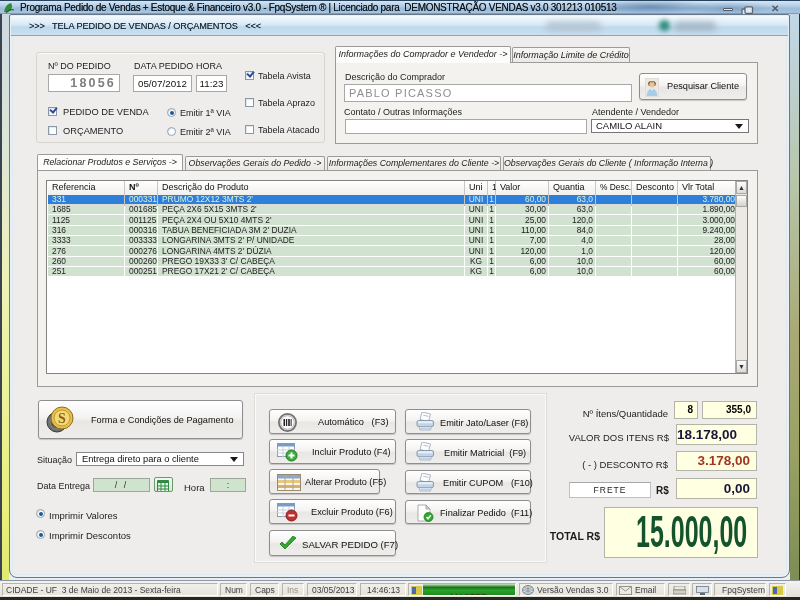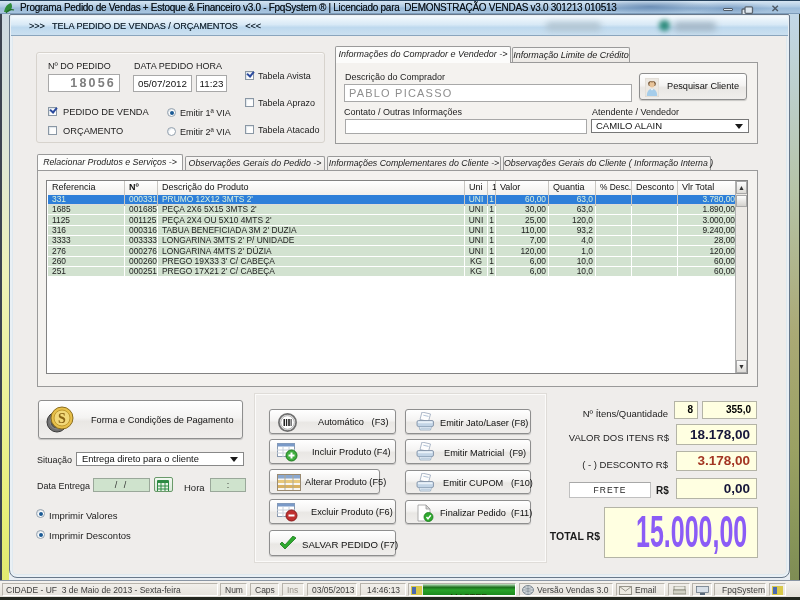--- a/index.html
+++ b/index.html
@@ -193,21 +193,21 @@
         <div class="gc num" style="left:585px; width:45px; height:10px; line-height:10px;"></div>
         <div class="gc num" style="left:631px; width:59px; height:10px; line-height:10px;">3.000,00</div>
       </div>
       <div class="grow" style="top:45px; left:0; width:690px; height:9px;">
         <div class="gc " style="left:1px; width:76px; height:9px; line-height:9px;padding-left:4px;">316</div>
         <div class="gc " style="left:78px; width:32px; height:9px; line-height:9px;padding-left:4px;">000316</div>
         <div class="gc " style="left:111px; width:306px; height:9px; line-height:9px;padding-left:4px;">TABUA BENEFICIADA 3M 2' DUZIA</div>
         <div class="gc " style="left:418px; width:22px; height:9px; line-height:9px;text-align:center;">UNI</div>
         <div class="gc " style="left:441px; width:7px; height:9px; line-height:9px;text-align:center;">1</div>
         <div class="gc num" style="left:449px; width:52px; height:9px; line-height:9px;">110,00</div>
-        <div class="gc num" style="left:502px; width:46px; height:9px; line-height:9px;">93,2</div>
+        <div class="gc num" style="left:502px; width:46px; height:9px; line-height:9px;">84,0</div>
         <div class="gc num" style="left:549px; width:35px; height:9px; line-height:9px;"></div>
         <div class="gc num" style="left:585px; width:45px; height:9px; line-height:9px;"></div>
         <div class="gc num" style="left:631px; width:59px; height:9px; line-height:9px;">9.240,00</div>
       </div>
       <div class="grow" style="top:55px; left:0; width:690px; height:9px;">
         <div class="gc " style="left:1px; width:76px; height:9px; line-height:9px;padding-left:4px;">3333</div>
         <div class="gc " style="left:78px; width:32px; height:9px; line-height:9px;padding-left:4px;">003333</div>
         <div class="gc " style="left:111px; width:306px; height:9px; line-height:9px;padding-left:4px;">LONGARINA 3MTS 2' P/ UNIDADE</div>
         <div class="gc " style="left:418px; width:22px; height:9px; line-height:9px;text-align:center;">UNI</div>
         <div class="gc " style="left:441px; width:7px; height:9px; line-height:9px;text-align:center;">1</div>
@@ -403,28 +403,28 @@
       <circle cx="11.5" cy="13" r="4.5" fill="#2eaa2e" stroke="#1d7a1d" stroke-width="0.8"></circle>
       <path d="M9.5 13 L11 14.8 L13.8 11.2" fill="none" stroke="#fff" stroke-width="1.4"></path>
     </svg>
     <div class="t" style="left:34px; top:7px;">Finalizar Pedido&nbsp;&nbsp;(F11)</div>
   </div>
 
   <div class="lbl" style="left:560px; top:408px; width:108px; text-align:right; font-size:9.5px;">Nº Ítens/Quantidade</div>
   <div class="yf" style="left:674px; top:401px; width:24px; height:18px; text-align:right; padding-right:4px; font-size:10px; line-height:16px; color:#000;">8</div>
   <div class="yf" style="left:702px; top:401px; width:55px; height:18px; text-align:right; padding-right:5px; font-size:10px; line-height:16px; color:#000;">355,0</div>
   <div class="lbl" style="left:560px; top:432px; width:109px; text-align:right; font-size:9.5px;">VALOR DOS ITENS R$</div>
-  <div class="yf" style="left:676px; top:424px; width:81px; height:21px; text-align:right; padding-right:6px; font-size:13.5px; line-height:19px; color:#16163a;">18.178,00</div>
+  <div class="yf" style="left:676px; top:424px; width:81px; height:21px; padding-right:6px; font-size:13.5px; line-height:19px; color:#16163a;">18.178,00</div>
   <div class="lbl" style="left:560px; top:459px; width:108px; text-align:right; font-size:9.5px;">( - ) DESCONTO R$</div>
   <div class="yf" style="left:676px; top:451px; width:81px; height:20px; text-align:right; padding-right:6px; font-size:13.5px; line-height:18px; color:#a33522;">3.178,00</div>
   <div class="abs" style="left:569px; top:482px; width:82px; height:16px; background:#fff; border:1px solid #c0c0c0; border-top-color:#a8a8a8; text-align:center; font-size:8.5px; line-height:14px; color:#222; letter-spacing:1px;">FRETE</div>
   <div class="lbl" style="left:656px; top:485px; width:16px; font-size:10px; font-weight:bold;">R$</div>
   <div class="yf" style="left:676px; top:478px; width:81px; height:21px; text-align:right; padding-right:6px; font-size:13.5px; line-height:19px; color:#16163a;">0,00</div>
   <div class="lbl" style="left:540px; top:530px; width:60px; text-align:right; font-size:10.5px; font-weight:bold;">TOTAL R$</div>
-  <div class="yf" style="left:604px; top:507px; width:154px; height:51px; color:#8b5cf6;">
+  <div class="yf" style="left:604px; top:507px; width:154px; height:51px; color:#14532d;">
     <div style="position:absolute; right:10px; top:1px; font-size:45px; line-height:45px; transform:scaleX(0.555); transform-origin:right top; white-space:nowrap;">15.000,00</div>
   </div>
 
   <div id="statusbar" class="abs">
     <div class="scell" style="left:2px; width:216px; padding:1px 0 0 3px;">CIDADE - UF&nbsp;&nbsp;3 de Maio de 2013 - Sexta-feira</div>
     <div class="scell" style="left:220px; width:27px; padding:1px 0 0 4px;">Num</div>
     <div class="scell" style="left:250px; width:29px; padding:1px 0 0 4px;">Caps</div>
     <div class="scell" style="left:282px; width:22px; padding:1px 0 0 4px; color:#9a958c;">Ins</div>
     <div class="scell" style="left:307px; width:50px; padding:1px 0 0 4px;">03/05/2013</div>
     <div class="scell" style="left:360px; width:46px; padding:1px 0 0 6px;">14:46:13</div>

